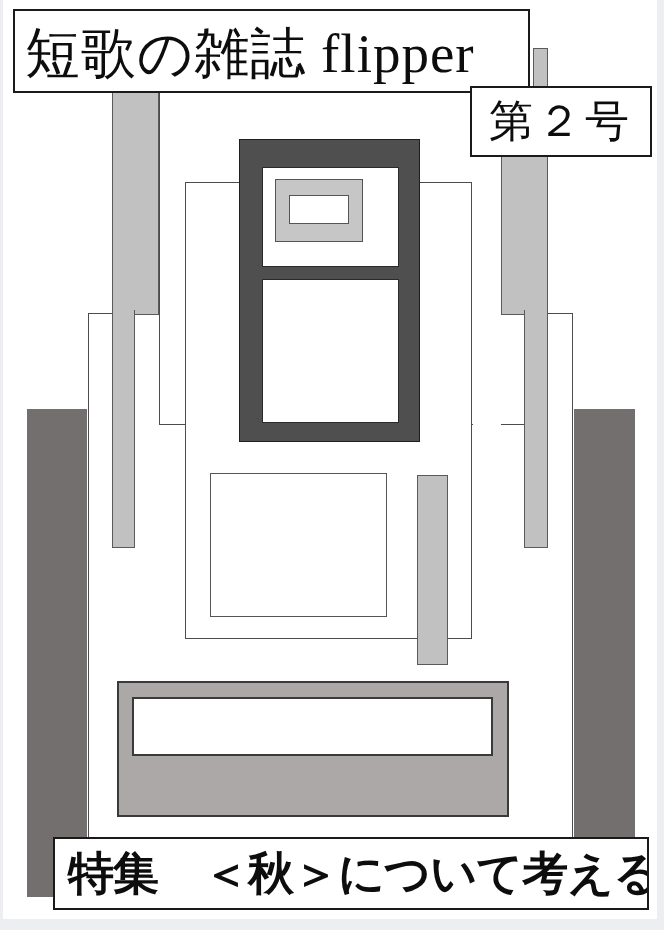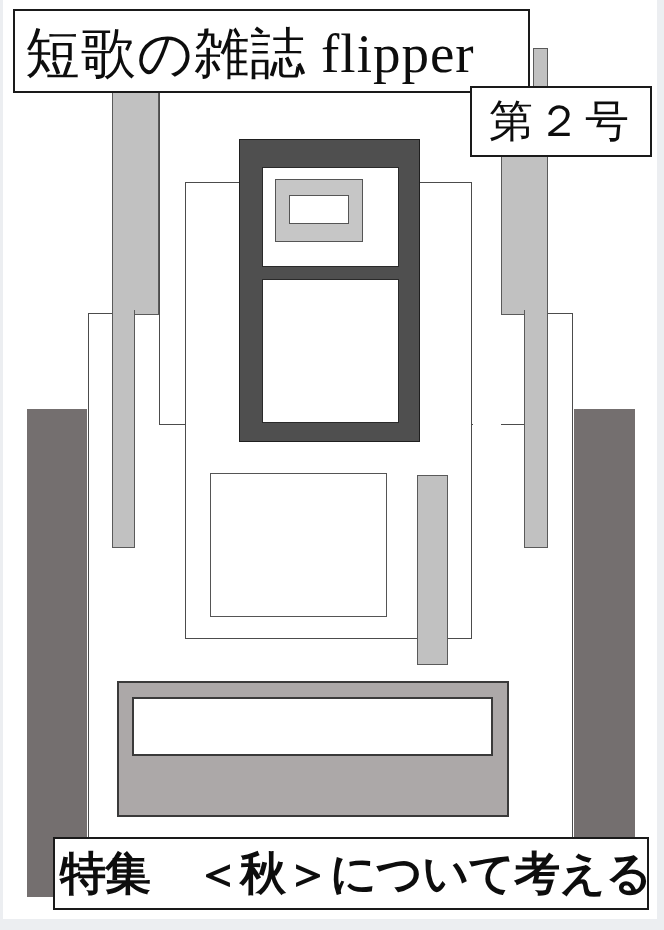--- a/index.html
+++ b/index.html
@@ -17,21 +17,21 @@
   .col{background:var(--warm_dark_gray);}
   .frame{background:var(--frame_dark);border:1.5px solid #1F1F1F;}
   .fwin{background:#fff;border:1.5px solid #2A2A2A;}
   .fgray{background:#C6C6C6;border:1.3px solid #555;}
   .fwhite{background:#fff;border:1.3px solid #555;}
   .banner{background:var(--medium_gray);border:2.5px solid #3A3A3A;}
   .bslot{background:#fff;border:2.5px solid #3A3A3A;}
   .labelbox{background:#fff;border:2.5px solid var(--box_border);color:var(--text);display:flex;align-items:center;overflow:hidden;white-space:nowrap;}
   .title-box{left:13px;top:9px;width:517px;height:84px;font-size:55px;padding-left:10px;letter-spacing:1px;align-items:flex-end;}
   .issue-box{left:470px;top:86px;width:182px;height:71px;font-size:44px;justify-content:center;letter-spacing:4px;}
-  .feature-box{left:53px;top:837px;width:596px;height:73px;font-size:46px;font-weight:600;padding-left:5px;letter-spacing:-1px;}
+  .feature-box{left:53px;top:837px;width:596px;height:73px;font-size:46px;font-weight:600;padding-left:13px;letter-spacing:-1px;}
 </style>
 </head>
 <body>
 
 <div class="canvas">
   <div class="page abs"></div>
 
   <div class="abs wrect" style="left:135px;top:90px;width:390px;height:574px;"></div>
   <div class="abs wrect" style="left:88px;top:313px;width:485px;height:547px;"></div>
   <div class="abs wrect" style="left:159px;top:80px;width:371px;height:345px;"></div>

